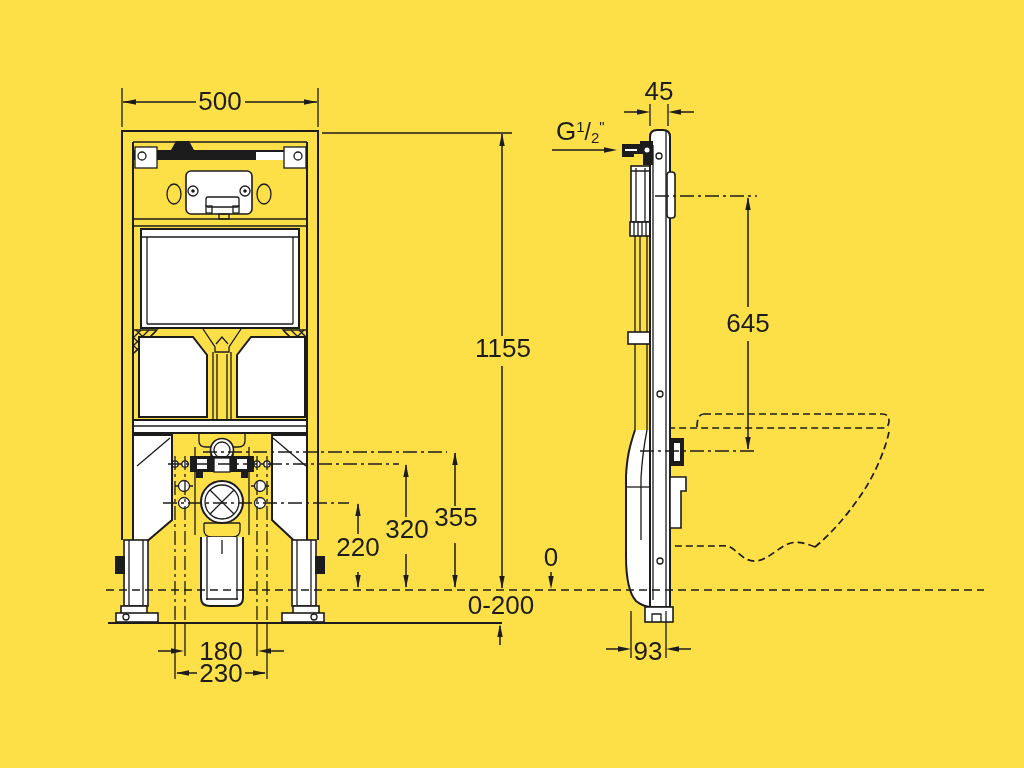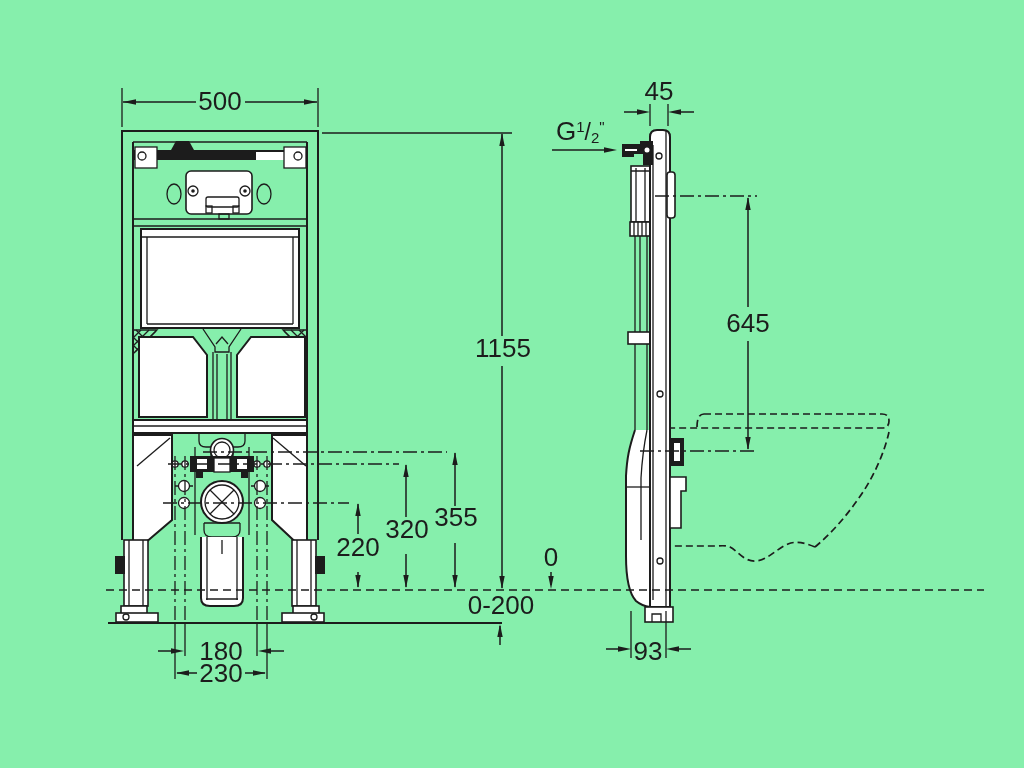--- a/index.html
+++ b/index.html
@@ -1,16 +1,16 @@
 <!DOCTYPE html>
 <html><head>
 <meta charset="utf-8">
 <style>
   html,body{margin:0;padding:0;background:#ffffff;}
-  .page{width:1024px;height:768px;background:#86efac;position:relative;overflow:hidden;}
+  .page{width:1024px;height:768px;background:#fde047;position:relative;overflow:hidden;}
   svg{display:block;}
   
   .ln{stroke:#1c1c1c;fill:none;stroke-width:2;stroke-linecap:butt;stroke-linejoin:miter;}
   .thin{stroke:#1c1c1c;fill:none;stroke-width:1.3;}
   .dim{stroke:#1c1c1c;fill:none;stroke-width:1.5;}
   .wf{fill:#ffffff;}
   .dk{fill:#1c1c1c;stroke:none;}
   .ah{fill:#1c1c1c;stroke:none;}
   .cl{stroke:#1c1c1c;fill:none;stroke-width:1.3;stroke-dasharray:14 4 3 4;}
   .fl{stroke:#1c1c1c;fill:none;stroke-width:1.6;stroke-dasharray:8 5;}

